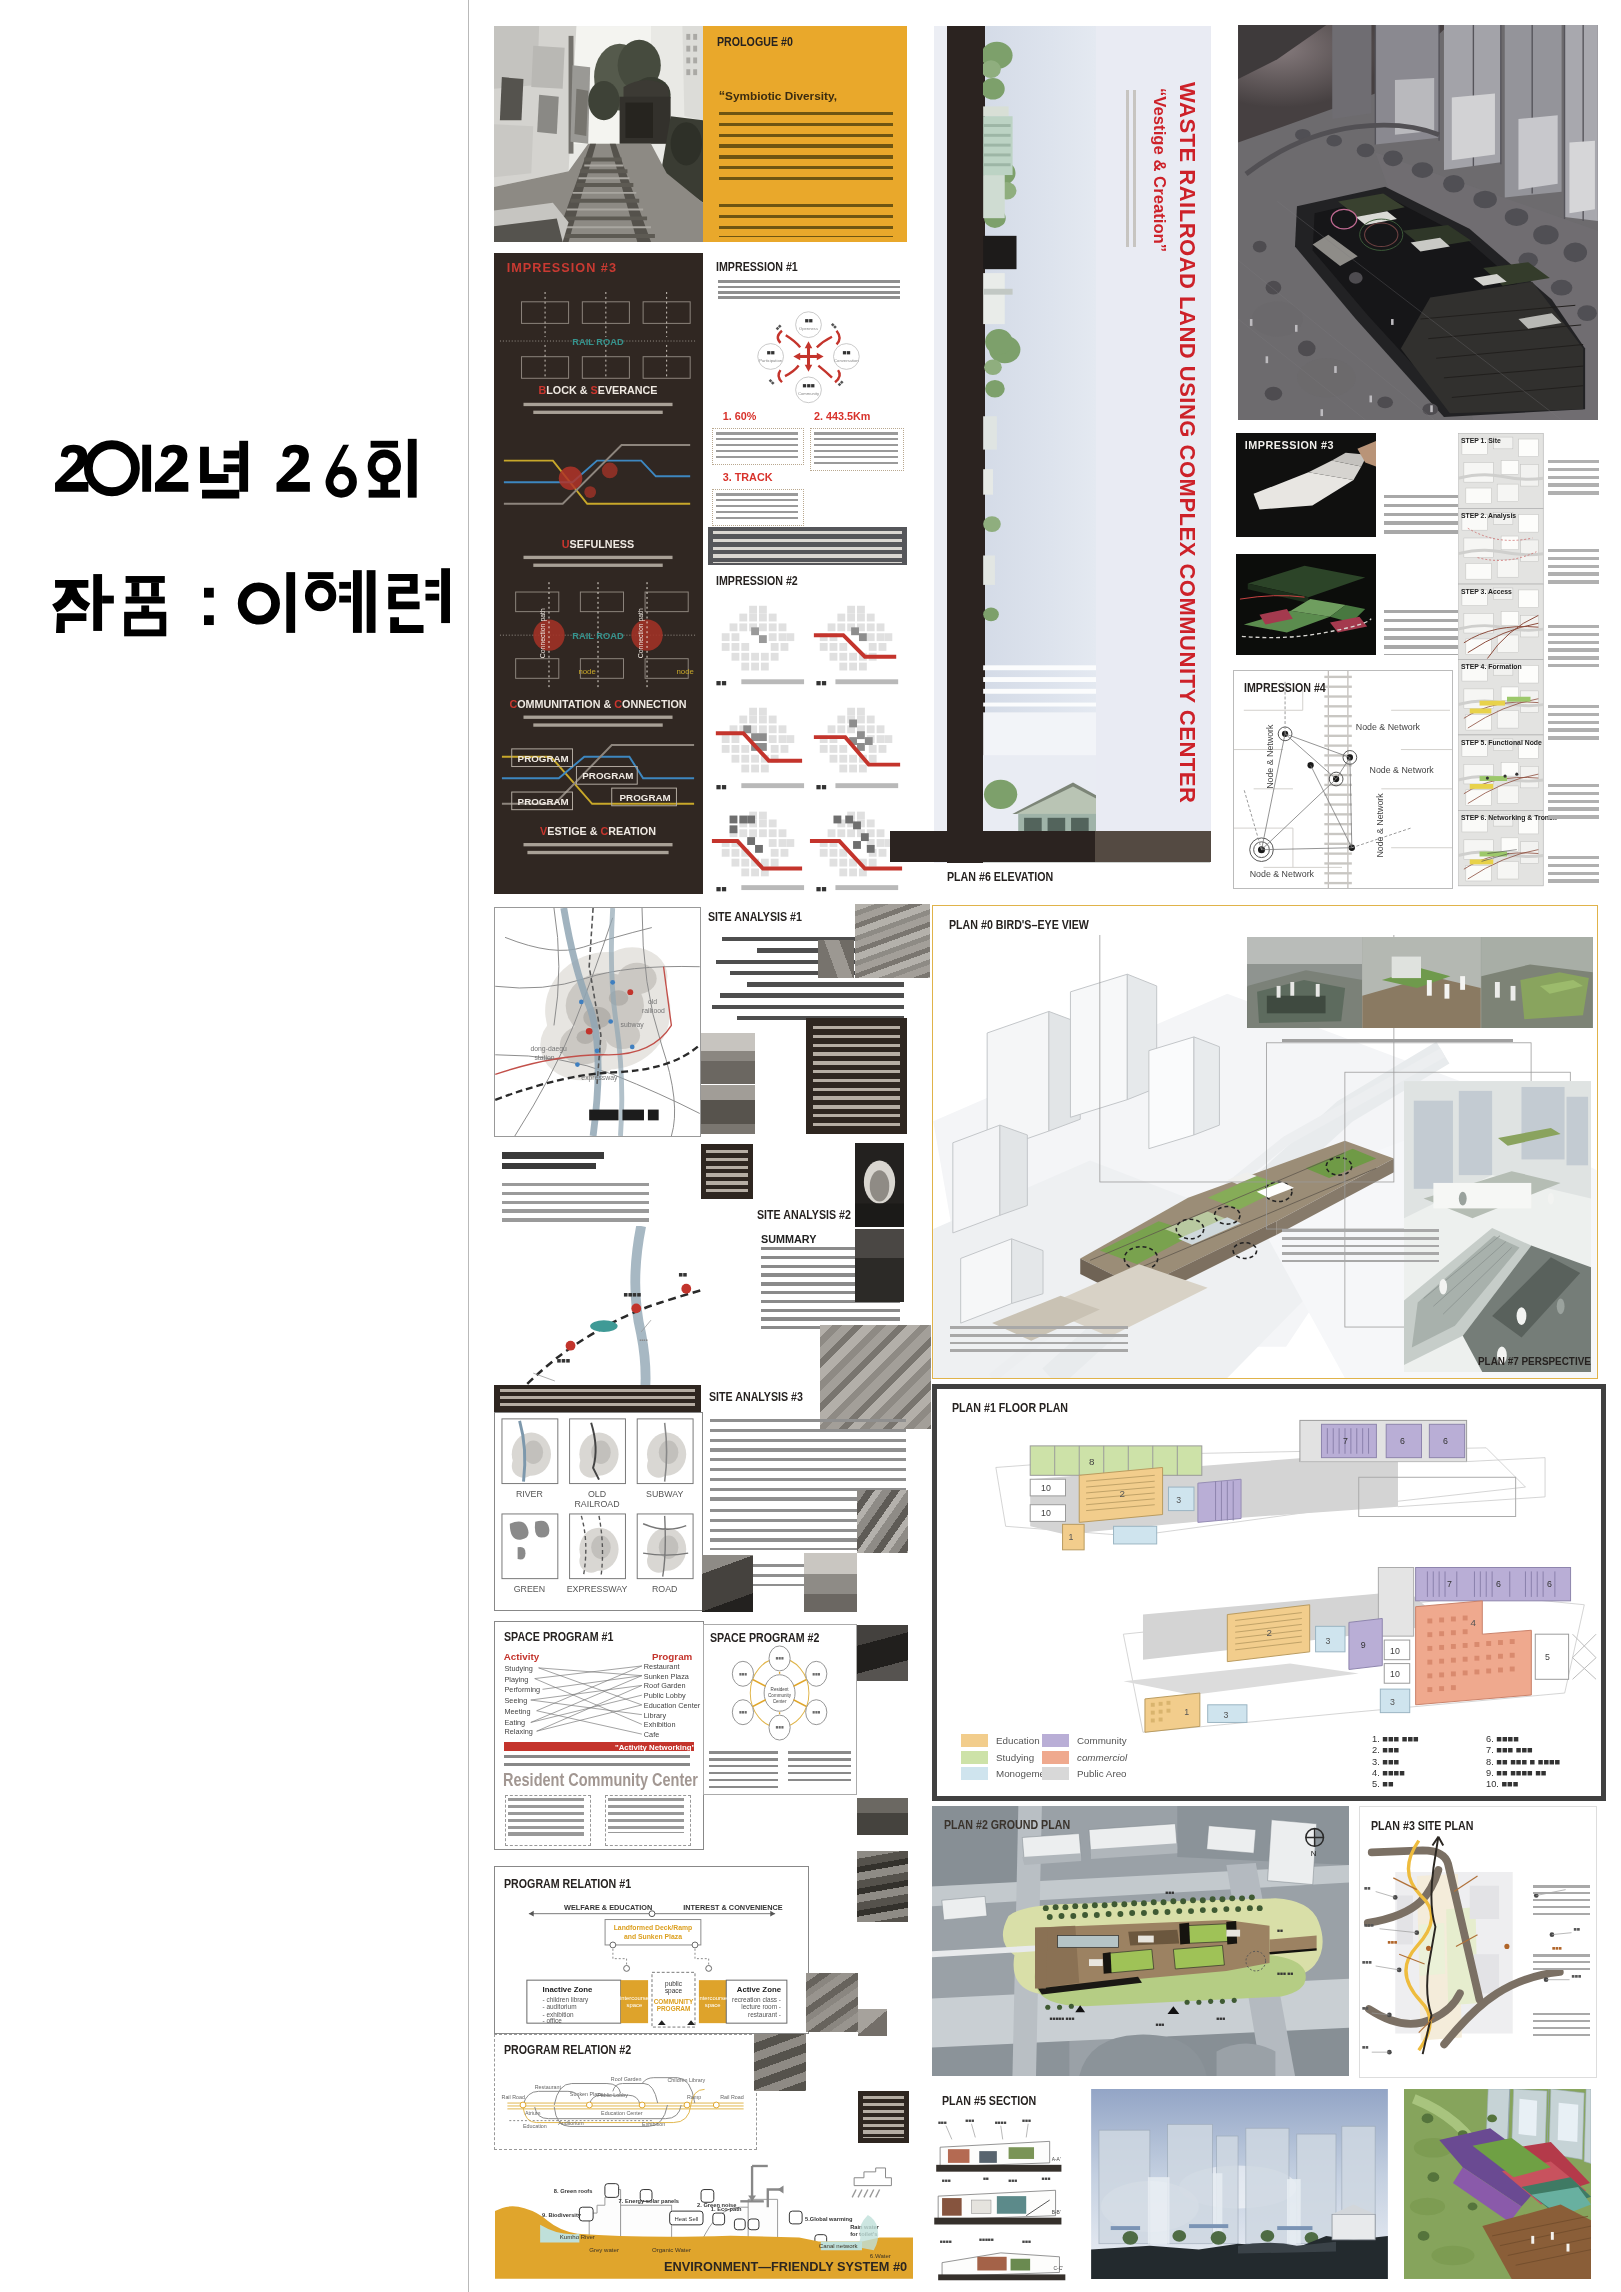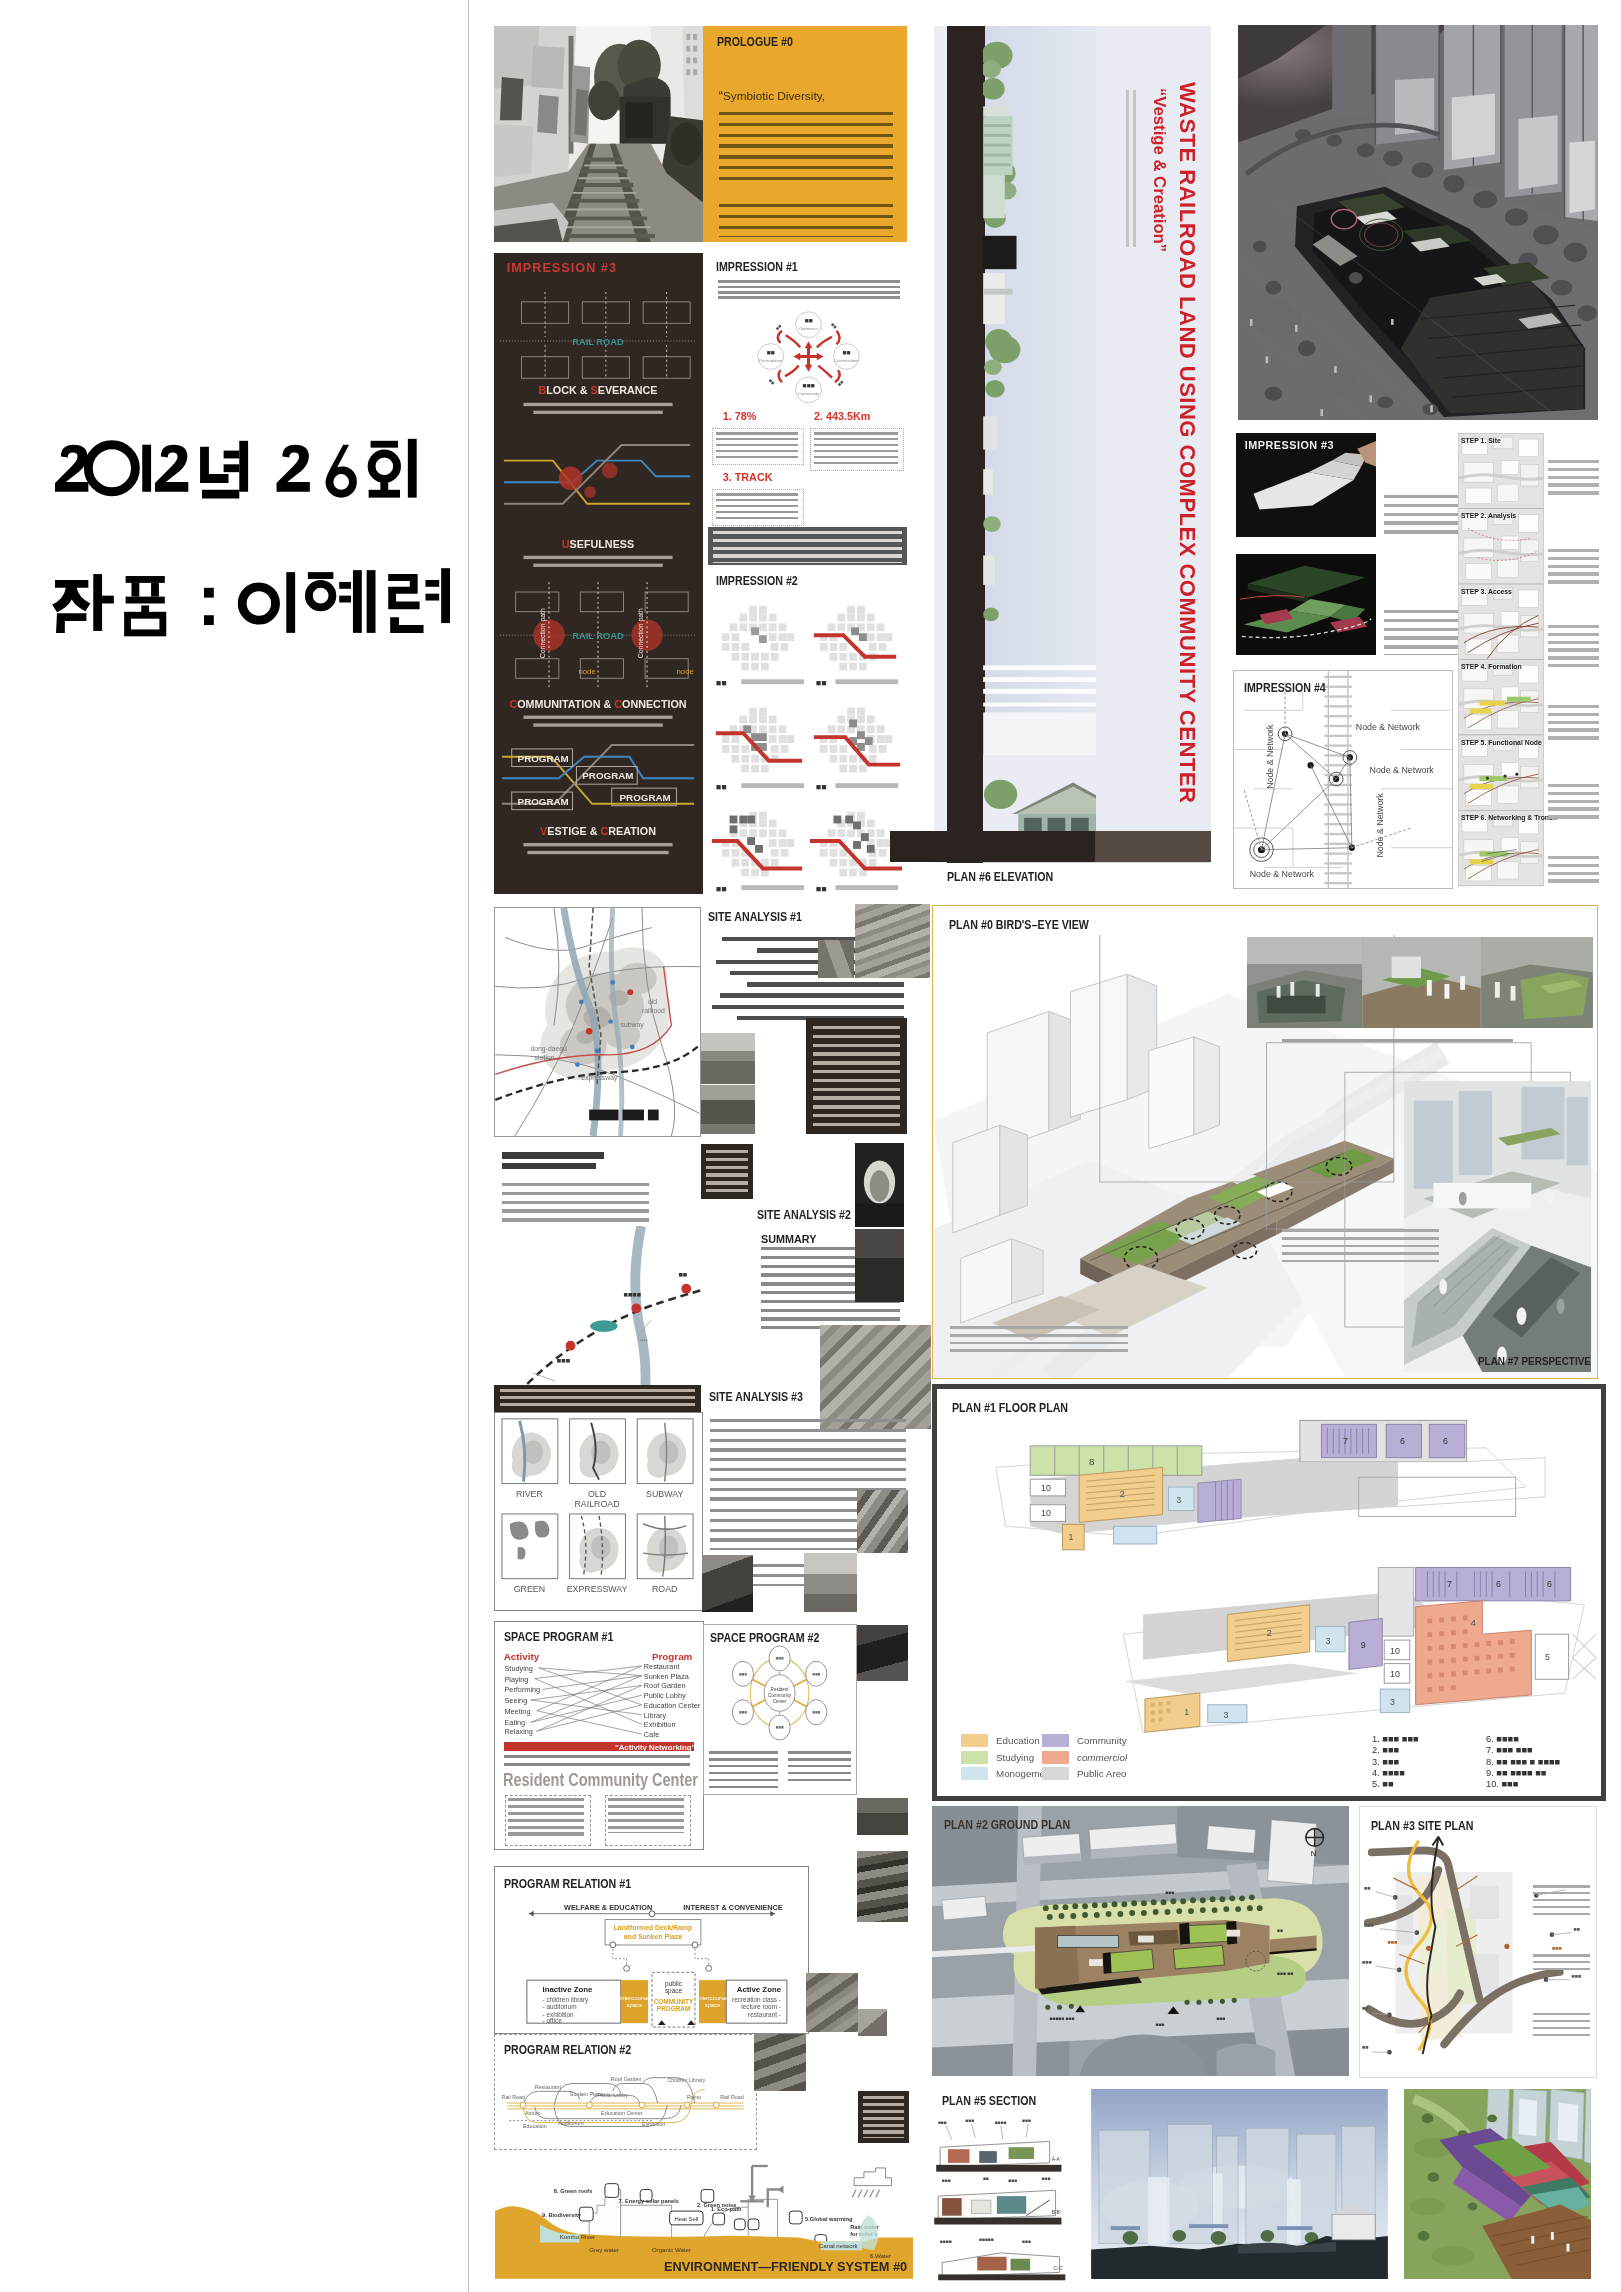--- a/index.html
+++ b/index.html
@@ -148,21 +148,21 @@
           <line x1="66" y1="205" x2="160" y2="205"></line>
 </g>
 
 <polygon points="0,188 60,180 76,200 70,220 0,220" fill="#c6c5c1"></polygon>
 <polygon points="0,204 64,196 70,220 0,220" fill="#55534e"></polygon>
 </svg>
 </div>
 
 <div class="abs" style="left:703px;top:25.5px;width:204px;height:216px;background:#e9a82b;">
  <div class="abs hd" style="left:13.7px;top:9.8px;font-size:12.7px;">PROLOGUE #0</div>
- <div class="abs" style="left:15.7px;top:63px;font-size:12.7px;font-weight:normal;color:#3c2c10;">“<span style="font-size:11.8px;">Symbiotic Diversity,</span></div>
+ <div class="abs" style="left:15.7px;top:63px;font-size:12.7px;font-weight:bold;color:#3c2c10;">“<span style="font-size:11.8px;">Symbiotic Diversity,</span></div>
  <div class="abs kt" style="--c:#6e5512;--lh:10.8px;left:15.7px;top:86px;width:174px;height:73px;"></div>
  <div class="abs kt" style="--c:#6e5512;--lh:10.8px;left:15.7px;top:178px;width:174px;height:33px;"></div>
 </div>
 
 <div class="abs" style="left:494px;top:253px;width:209px;height:641px;background:#302722;">
  <div class="abs" style="left:12.7px;top:7.8px;font-size:12.7px;font-weight:bold;color:#c93a32;letter-spacing:1px;">IMPRESSION #3</div>
  <svg class="abs" style="left:0;top:39px;" width="209" height="602" viewBox="0 0 213 614">
 
   <g stroke="#8d857d" stroke-width="1" fill="none">
    <rect x="28" y="10" width="48" height="22"></rect>
@@ -298,21 +298,21 @@
           <text x="125" y="71">Conversation</text>
           <text x="75" y="115">Community</text>
   </g>
   <g font-size="7" fill="#555" font-family="Liberation Sans">
    <text x="34" y="30" transform="rotate(-45 34 30)">■■</text>
           <text x="104" y="22" transform="rotate(45 104 22)">■■</text>
    <text x="22" y="96" transform="rotate(45 22 96)">■■</text>
           <text x="116" y="104" transform="rotate(-45 116 104)">■■</text>
   </g>
  </svg>
- <div class="abs" style="left:14.7px;top:157px;font-size:10.8px;font-weight:bold;color:#d8322b;">1. 78%</div>
+ <div class="abs" style="left:14.7px;top:157px;font-size:10.8px;font-weight:bold;color:#d8322b;">1. 60%</div>
  <div class="abs" style="left:106px;top:157px;font-size:10.8px;font-weight:bold;color:#d8322b;">2. 443.5Km</div>
  <div class="abs" style="left:3.9px;top:175px;width:90px;height:35px;border:1px dotted #b9a88f;"></div>
  <div class="abs kt" style="--c:#9a9a9a;--lh:5.9px;--ink:2.5px;left:7.8px;top:179px;width:82px;height:27.4px;"></div>
  <div class="abs" style="left:102px;top:175px;width:92px;height:41px;border:1px dotted #b9a88f;"></div>
  <div class="abs kt" style="--c:#9a9a9a;--lh:5.9px;--ink:2.5px;left:106px;top:179px;width:84px;height:33px;"></div>
  <div class="abs" style="left:14.7px;top:218px;font-size:10.8px;font-weight:bold;color:#d8322b;">3. TRACK</div>
  <div class="abs" style="left:3.9px;top:236px;width:90px;height:35px;border:1px dotted #b9a88f;"></div>
  <div class="abs kt" style="--c:#9a9a9a;--lh:5.9px;--ink:2.5px;left:7.8px;top:240px;width:82px;height:27.4px;"></div>
 </div>
 

